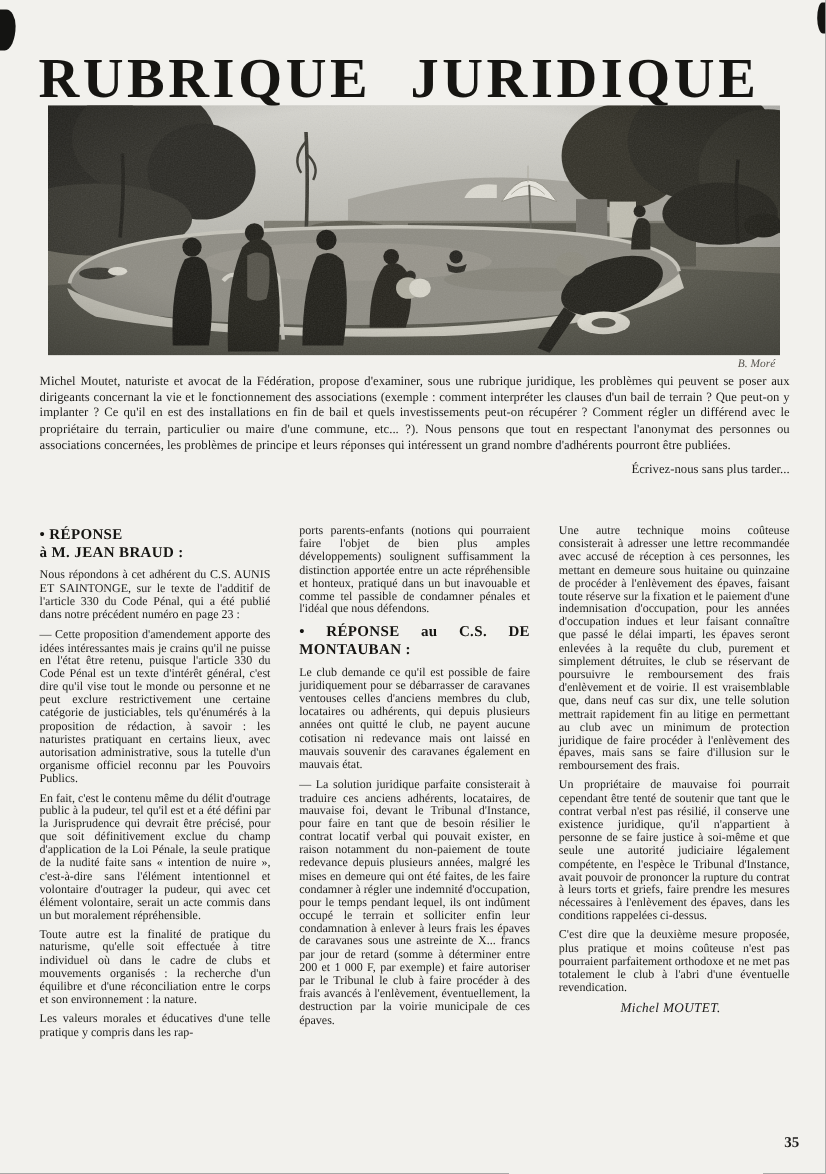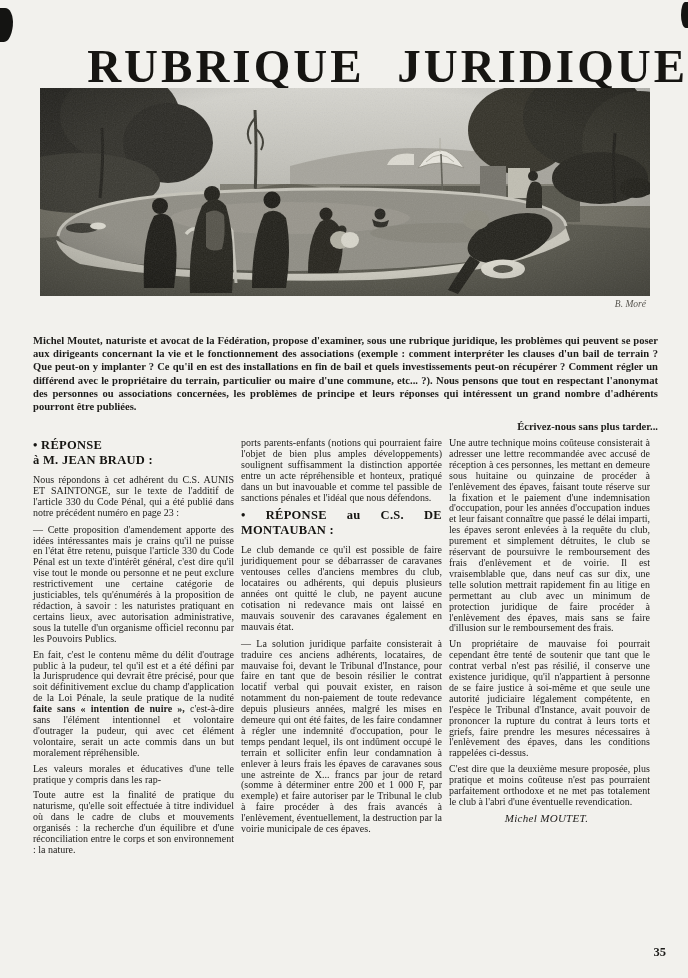--- a/index.html
+++ b/index.html
@@ -10,61 +10,61 @@
     font-family:"Liberation Serif", serif;
     color:#1d1c1a;
     overflow:hidden;
   }
   
   .scan-mark-left{position:absolute;left:0;top:8px;width:13px;height:34px;background:#141412;border-radius:0 60% 70% 0 / 0 40% 60% 0;}
   .scan-mark-right{position:absolute;right:0;top:2px;width:7px;height:26px;background:#141412;border-radius:60% 0 0 70% / 50% 0 0 50%;}
 
   .title{
     position:absolute;top:8px;left:0;right:0;
-    text-align:right;
+    text-align:left;
     font-size:47px;line-height:54px;
     font-weight:bold;
     letter-spacing:3px;word-spacing:18px;
     color:#161512;
     white-space:nowrap;
     padding-left:32px;
   }
 
   .photo{position:absolute;left:40px;top:88px;width:610px;height:208px;background:#b9b8b1;}
   .photo svg{display:block;width:100%;height:100%;}
   .credit{
     position:absolute;top:299px;right:42px;
     font-style:italic;font-size:9.5px;color:#56544e;text-align:center;
   }
 
   .intro{
-    position:absolute;left:33px;top:334px;width:625px;
-    font-weight:bold;font-size:10.6px;line-height:13.2px;
+    position:absolute;left:33px;top:312px;width:625px;
+    font-weight:normal;font-size:10.6px;line-height:13.2px;
     text-align:justify;
   }
   .intro .cta{margin-top:7px;text-align:right;}
 
   .columns{
     position:absolute;left:33px;top:438px;width:625px;height:528px;
-    display:flex;gap:7px;
+    display:flex;gap:24px;
   }
   .col{
     width:201px;
     font-size:10px;line-height:10.9px;
     text-align:justify;
     hyphens:auto;-webkit-hyphens:auto;
   }
   .col p{margin:0 0 5px 0;}
   .col .lead{margin-bottom:6px;}
   .col h3{
     font-size:12.5px;line-height:15px;margin:0 0 7px 0;
     letter-spacing:.3px;color:#161512;
   }
   .col h3.second{}
-  .inline-bold{font-weight:bold;}
+  .inline-bold{font-weight:normal;}
   .signature{
     text-align:center;font-style:italic;font-size:11px;
     padding-right:6px;letter-spacing:.3px;
   }
   .page-number{
     position:absolute;right:22px;bottom:18px;
     font-size:12.5px;font-weight:bold;color:#1d1c1a;
   }
 </style>
 </head>
@@ -190,26 +190,26 @@
   </div>
 
   <div class="columns">
 
     <div class="col">
       <h3><span>• RÉPONSE</span><br>
       <span>à M. JEAN BRAUD :</span></h3>
       <p class="lead">Nous répondons à cet adhérent du C.S. AUNIS ET SAINTONGE, sur le texte de l'additif de l'article 330 du Code Pénal, qui a été publié dans notre précédent numéro en page 23 :</p>
       <p>— Cette proposition d'amendement apporte des idées intéressantes mais je crains qu'il ne puisse en l'état être retenu, puisque l'article 330 du Code Pénal est un texte d'intérêt général, c'est dire qu'il vise tout le monde ou personne et ne peut exclure restrictivement une certaine catégorie de justiciables, tels qu'énumérés à la proposition de rédaction, à savoir : les naturistes pratiquant en certains lieux, avec autorisation administrative, sous la tutelle d'un organisme officiel reconnu par les Pouvoirs Publics.</p>
       <p><span>En fait, c'est le contenu même du délit d'outrage public à la pudeur, tel qu'il est et a été défini par la Jurisprudence qui devrait être précisé, pour que soit définitivement exclue du champ d'application de la Loi Pénale, la seule pratique de la nudité </span><span class="inline-bold">faite sans « intention de nuire »,</span><span> c'est-à-dire sans l'élément intentionnel et volontaire d'outrager la pudeur, qui avec cet élément volontaire, serait un acte commis dans un but moralement répréhensible.</span></p>
+      <p>Toute autre est la finalité de pratique du naturisme, qu'elle soit effectuée à titre individuel où dans le cadre de clubs et mouvements organisés : la recherche d'un équilibre et d'une réconciliation entre le corps et son environnement : la nature.</p>
       <p>Les valeurs morales et éducatives d'une telle pratique y compris dans les rap-</p>
-      <p>Toute autre est la finalité de pratique du naturisme, qu'elle soit effectuée à titre individuel où dans le cadre de clubs et mouvements organisés : la recherche d'un équilibre et d'une réconciliation entre le corps et son environnement : la nature.</p>
     </div>
 
     <div class="col">
-      <p>ports parents-enfants (notions qui pourraient faire l'objet de bien plus amples développements) soulignent suffisamment la distinction apportée entre un acte répréhensible et honteux, pratiqué dans un but inavouable et comme tel passible de sanctions pénales et l'idéal que nous défendons.</p>
+      <p>ports parents-enfants (notions qui pourraient faire l'objet de bien plus amples développements) soulignent suffisamment la distinction apportée entre un acte répréhensible et honteux, pratiqué dans un but inavouable et comme tel passible de condamner pénales et l'idéal que nous défendons.</p>
       <h3 class="second">• RÉPONSE au C.S. DE MONTAUBAN :</h3>
       <p class="lead">Le club demande ce qu'il est possible de faire juridiquement pour se débarrasser de caravanes ventouses celles d'anciens membres du club, locataires ou adhérents, qui depuis plusieurs années ont quitté le club, ne payent aucune cotisation ni redevance mais ont laissé en mauvais souvenir des caravanes également en mauvais état.</p>
       <p>— La solution juridique parfaite consisterait à traduire ces anciens adhérents, locataires, de mauvaise foi, devant le Tribunal d'Instance, pour faire en tant que de besoin résilier le contrat locatif verbal qui pouvait exister, en raison notamment du non-paiement de toute redevance depuis plusieurs années, malgré les mises en demeure qui ont été faites, de les faire condamner à régler une indemnité d'occupation, pour le temps pendant lequel, ils ont indûment occupé le terrain et solliciter enfin leur condamnation à enlever à leurs frais les épaves de caravanes sous une astreinte de X... francs par jour de retard (somme à déterminer entre 200 et 1 000 F, par exemple) et faire autoriser par le Tribunal le club à faire procéder à des frais avancés à l'enlèvement, éventuellement, la destruction par la voirie municipale de ces épaves.</p>
     </div>
 
     <div class="col">
       <p>Une autre technique moins coûteuse consisterait à adresser une lettre recommandée avec accusé de réception à ces personnes, les mettant en demeure sous huitaine ou quinzaine de procéder à l'enlèvement des épaves, faisant toute réserve sur la fixation et le paiement d'une indemnisation d'occupation, pour les années d'occupation indues et leur faisant connaître que passé le délai imparti, les épaves seront enlevées à la requête du club, purement et simplement détruites, le club se réservant de poursuivre le remboursement des frais d'enlèvement et de voirie. Il est vraisemblable que, dans neuf cas sur dix, une telle solution mettrait rapidement fin au litige en permettant au club avec un minimum de protection juridique de faire procéder à l'enlèvement des épaves, mais sans se faire d'illusion sur le remboursement des frais.</p>
       <p>Un propriétaire de mauvaise foi pourrait cependant être tenté de soutenir que tant que le contrat verbal n'est pas résilié, il conserve une existence juridique, qu'il n'appartient à personne de se faire justice à soi-même et que seule une autorité judiciaire légalement compétente, en l'espèce le Tribunal d'Instance, avait pouvoir de prononcer la rupture du contrat à leurs torts et griefs, faire prendre les mesures nécessaires à l'enlèvement des épaves, dans les conditions rappelées ci-dessus.</p>
       <p>C'est dire que la deuxième mesure proposée, plus pratique et moins coûteuse n'est pas pourraient parfaitement orthodoxe et ne met pas totalement le club à l'abri d'une éventuelle revendication.</p>
       <div class="signature">Michel MOUTET.</div>

